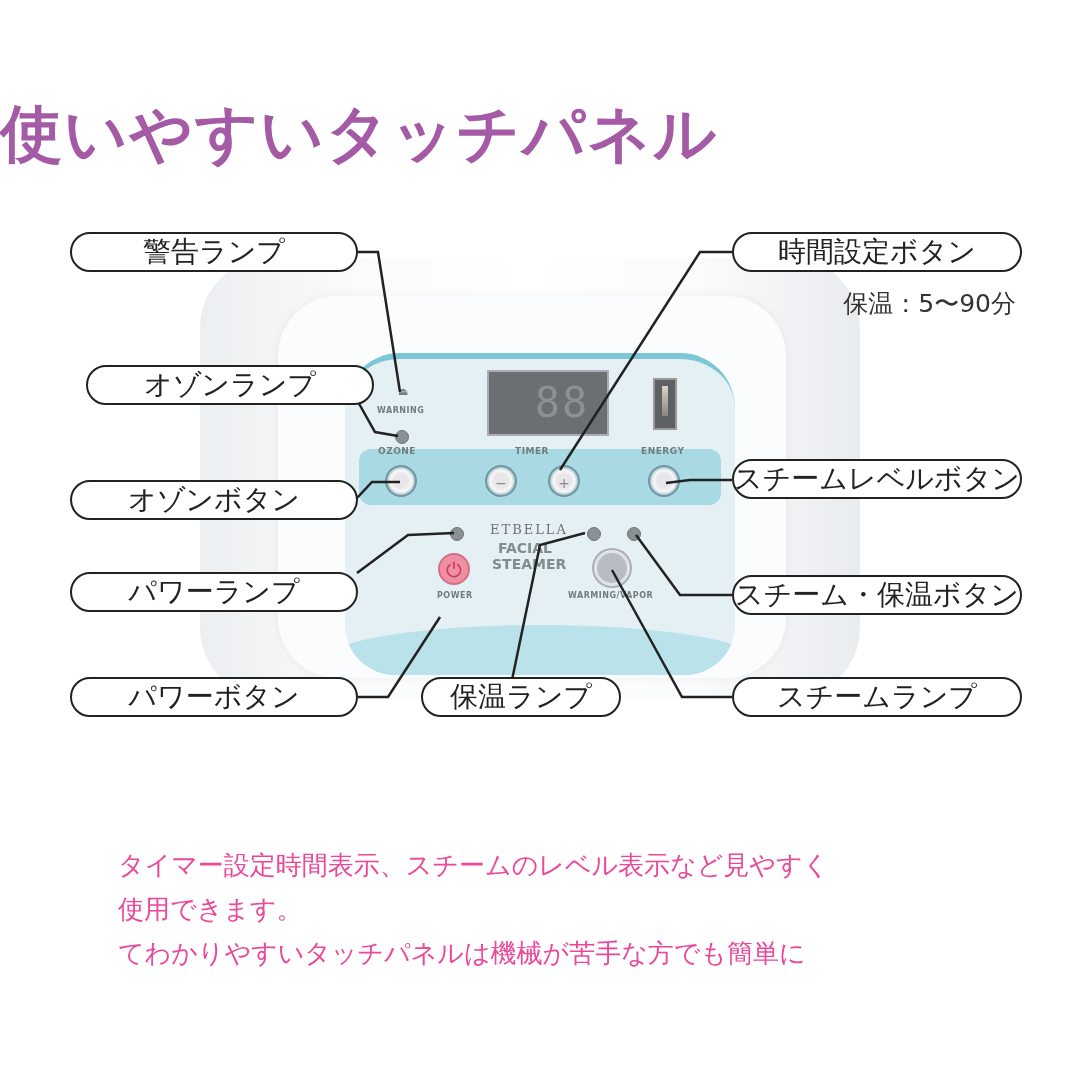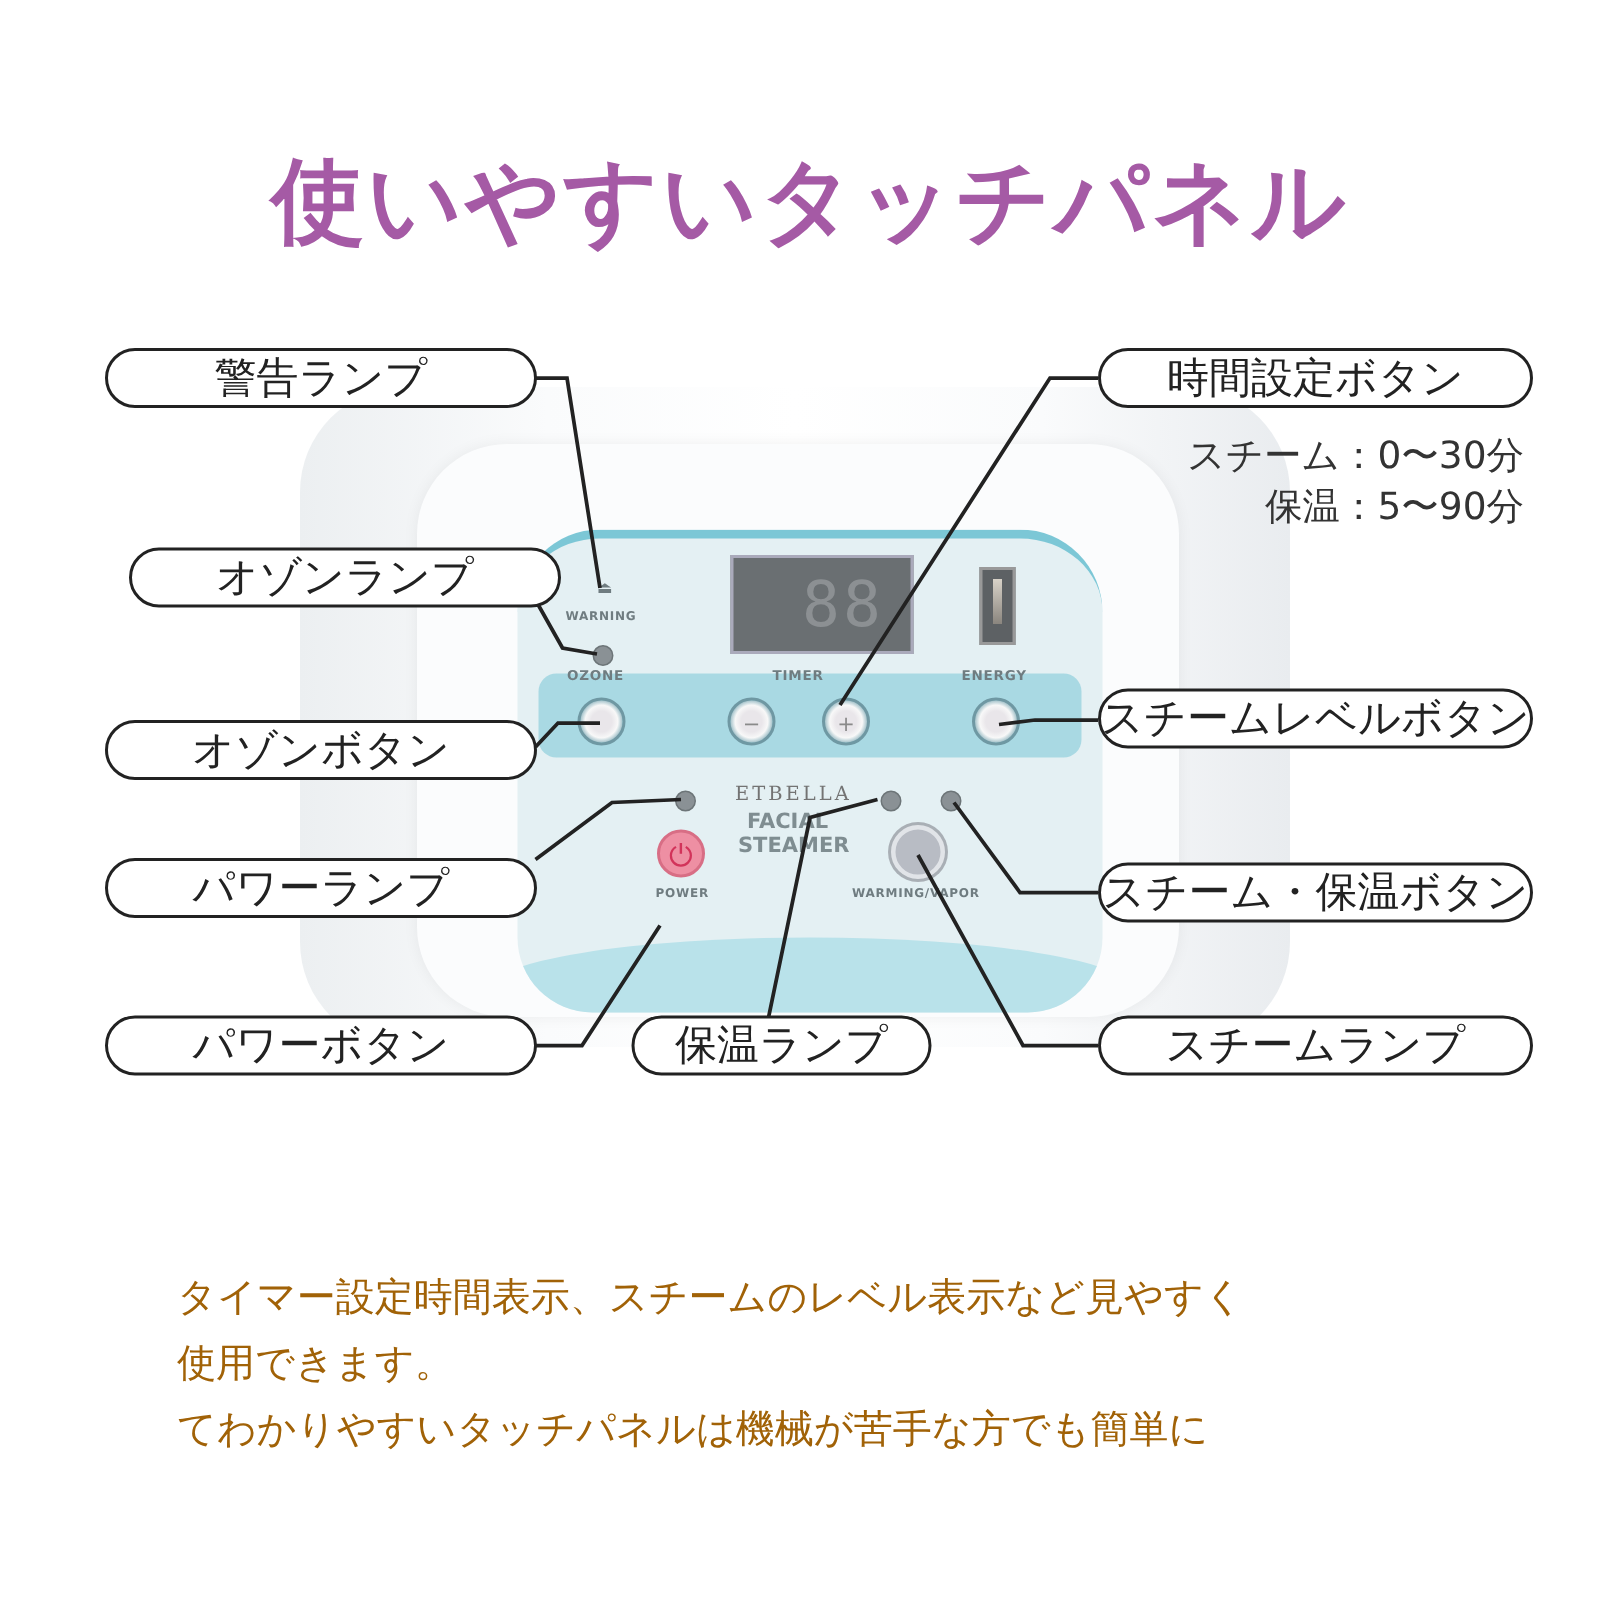--- a/index.html
+++ b/index.html
@@ -1,18 +1,18 @@
 <!DOCTYPE html>
 <html><head>
 <meta charset="utf-8">
 <style>
   html, body { margin:0; padding:0; background:#ffffff; }
   body { width:1080px; height:1073px; position:relative; overflow:hidden;
          font-family:"DejaVu Sans", sans-serif; color:#333; }
-  .title { position:absolute; left:0; width:1080px; top:92px; text-align:center;
+  .title { position:absolute; left:0; width:1080px; top:92px; text-align:left;
            font-size:62px; font-weight:bold; color:#a55aa5; letter-spacing:2px; }
   
   .device-body { position:absolute; left:200px; top:258px; width:660px; height:440px;
                  border-radius:70px; background:linear-gradient(90deg,#eceff1 0%,#fafbfc 25%,#ffffff 50%,#fafbfc 75%,#e9ecef 100%); }
   .device-inner { position:absolute; left:278px; top:296px; width:508px; height:382px;
                   border-radius:60px; background:#fbfcfd; box-shadow:0 0 10px rgba(0,0,0,0.06); }
   .panel { position:absolute; left:345px; top:353px; width:390px; height:316px;
            border-radius:55px 55px 50px 50px; background:#e4f0f3;
            border-top:6px solid #7cc7d6; overflow:hidden; }
   .panel-band { position:absolute; left:0; right:0; top:90px; height:56px; background:#a9d9e3; border-radius:12px; margin:0 14px; }
@@ -30,21 +30,21 @@
   .led { position:absolute; width:12px; height:12px; border-radius:50%; background:#8a9195; border:1px solid #6d7578; }
   .power-btn { position:absolute; left:438px; top:553px; width:32px; height:32px; border-radius:50%;
                background:#ee8fa3; border:2px solid #d86e85; color:#d2335a; font-size:20px; text-align:center; line-height:30px; box-sizing:border-box; }
   .vapor-btn { position:absolute; left:594px; top:550px; width:36px; height:36px; border-radius:50%;
                background:#b8bcc4; border:3px solid #e1e4e8; box-shadow:0 0 0 2px #a9afb5; box-sizing:border-box; }
   .brand { position:absolute; left:490px; top:522px; font-family:"DejaVu Serif", serif; font-size:13px; color:#737373; letter-spacing:2px; }
   .brand2 { position:absolute; left:492px; top:540px; font-size:14px; font-weight:bold; color:#7f8d91; line-height:16px; }
   .callout { position:absolute; height:40px; border:2.5px solid #222; border-radius:22px; background:#fff;
              box-sizing:border-box; font-size:28px; line-height:35px; text-align:center; color:#222; white-space:nowrap; }
   .note { position:absolute; font-size:25px; color:#333; text-align:right; line-height:34px; }
-  .desc { position:absolute; left:118px; top:843px; width:880px; font-size:26px; line-height:44px; color:#a16207; }
+  .desc { position:absolute; left:118px; top:843px; width:880px; font-size:26px; line-height:44px; color:#ec4899; }
   svg.lines { position:absolute; left:0; top:0; }
 </style>
 </head>
 <body>
 
 <div class="title">使いやすいタッチパネル</div>
 
 <div class="device-body"></div>
 <div class="device-inner"></div>
 <div class="panel">
@@ -104,21 +104,20 @@
 <div class="callout" style="left:70px;top:480px;width:288px;">オゾンボタン</div>
 <div class="callout" style="left:70px;top:572px;width:288px;">パワーランプ</div>
 <div class="callout" style="left:70px;top:677px;width:288px;">パワーボタン</div>
 <div class="callout" style="left:732px;top:232px;width:290px;">時間設定ボタン</div>
 <div class="callout" style="left:732px;top:459px;width:290px;">スチームレベルボタン</div>
 <div class="callout" style="left:732px;top:575px;width:290px;">スチーム・保温ボタン</div>
 <div class="callout" style="left:732px;top:677px;width:290px;">スチームランプ</div>
 <div class="callout" style="left:421px;top:677px;width:200px;">保温ランプ</div>
 
 <div class="note" style="left:720px;top:287px;width:296px;">
-  <div>スチーム：0〜30分</div>
   <div>保温：5〜90分</div>
 </div>
 
 <div class="desc">
   <div>タイマー設定時間表示、スチームのレベル表示など見やすく</div>
   <div>使用できます。</div>
   <div>てわかりやすいタッチパネルは機械が苦手な方でも簡単に</div>
 </div>
 
 </body></html>

